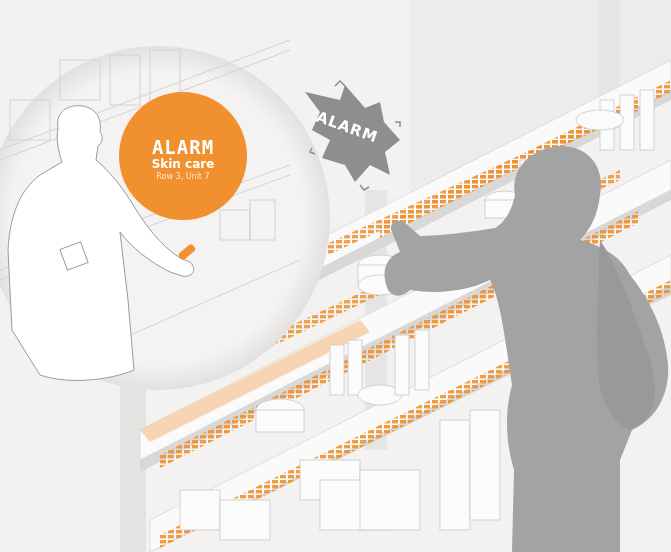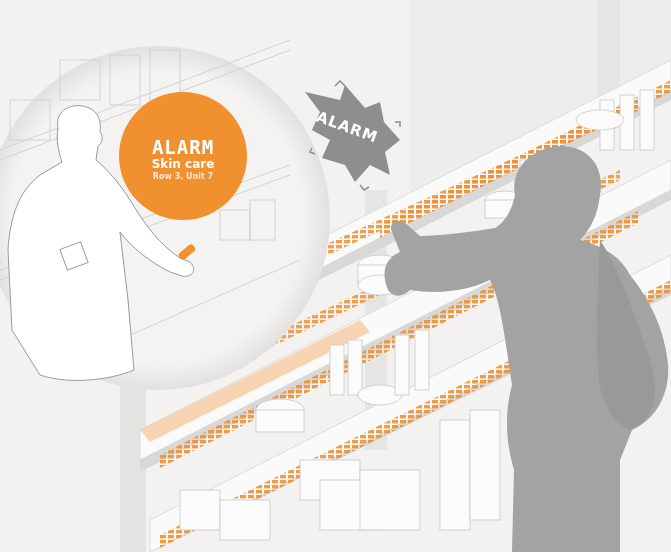--- a/index.html
+++ b/index.html
@@ -1,21 +1,21 @@
 <!DOCTYPE html>
 <html><head>
 <meta charset="utf-8">
 <style>
   html,body{margin:0;padding:0;}
   body{width:671px;height:552px;overflow:hidden;background:#f3f2f1;position:relative;font-family:"DejaVu Sans",sans-serif;}
   .scene{position:absolute;left:0;top:0;width:671px;height:552px;}
   .callout-text{position:absolute;left:131px;top:136px;width:104px;text-align:center;color:#fff;}
   .callout-title{font-family:"DejaVu Sans Mono",monospace;font-weight:bold;font-size:19px;letter-spacing:1px;line-height:22px;}
   .callout-l1{font-weight:bold;font-size:12px;line-height:13px;}
-  .callout-l2{font-weight:bold;font-size:8px;line-height:11px;color:#fde7d2;}
+  .callout-l2{font-weight:normal;font-size:8px;line-height:11px;color:#fde7d2;}
   .burst-text{position:absolute;left:315px;top:118px;transform:rotate(20deg);color:#fff;font-weight:bold;font-size:15px;letter-spacing:1px;}
 </style>
 </head>
 <body>
 
 <svg class="scene" viewBox="0 0 671 552" width="671" height="552">
   <defs>
     <pattern id="tagpat" width="8" height="5" patternUnits="userSpaceOnUse">
       <rect width="6" height="3.4" fill="#f0902f"></rect>
     </pattern>

